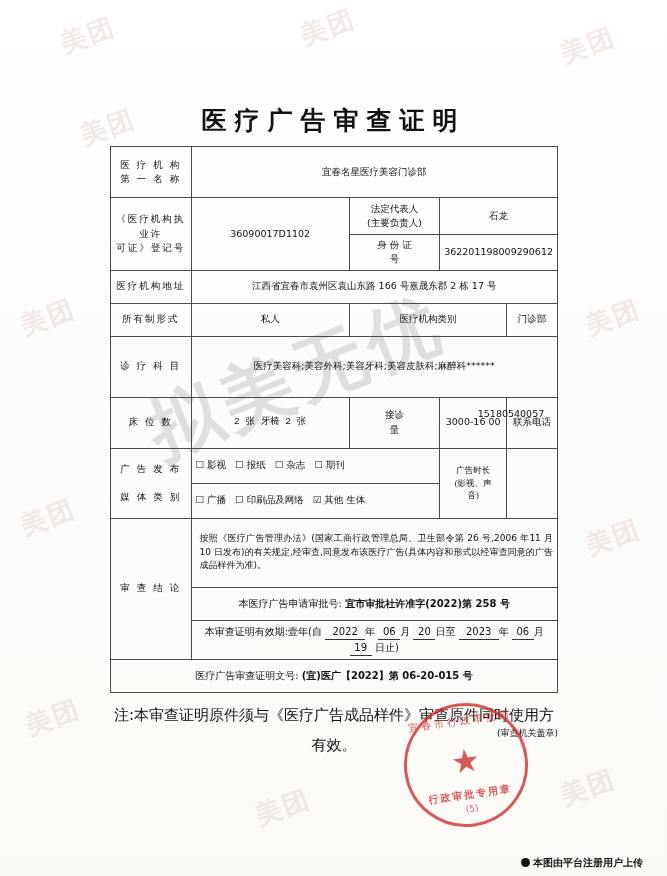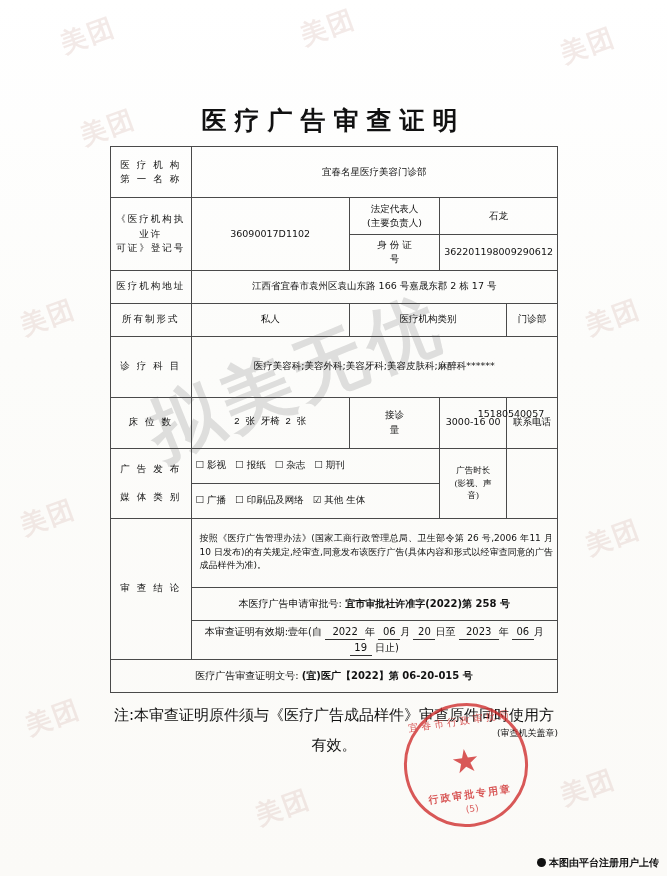--- a/index.html
+++ b/index.html
@@ -105,21 +105,21 @@
     font-size:72px;
     font-weight:700;
     color:rgba(120,120,120,0.22);
     transform:rotate(-22deg);
     letter-spacing:6px;
     pointer-events:none;user-select:none;
     font-family:"DejaVu Serif","Liberation Serif",serif;
   }
   .footer{
     position:absolute;left:0;right:0;bottom:6px;
-    text-align:right;padding-right:8px;
+    text-align:right;padding-right:24px;
     font-size:10px;color:#111;font-weight:700;
   }
   .footer .dot{display:inline-block;width:9px;height:9px;border-radius:50%;background:#111;margin-right:3px;vertical-align:-1px;}
 </style>
 </head>
 <body>
 
 <div class="page">
 
   <div class="wm small" style="left:60px;top:18px;transform:rotate(-20deg);">美团</div>

